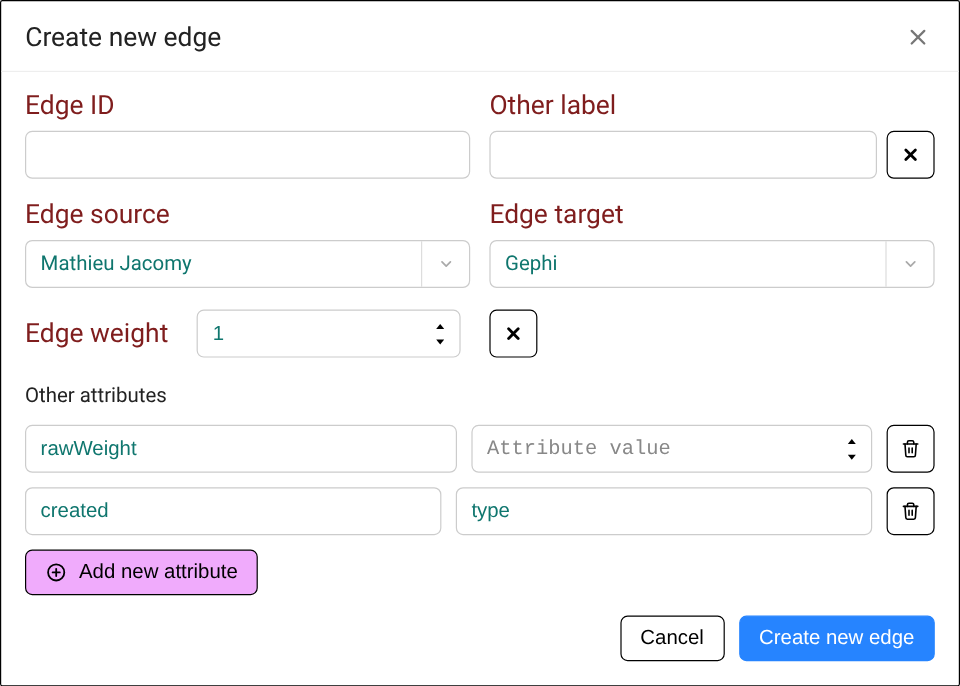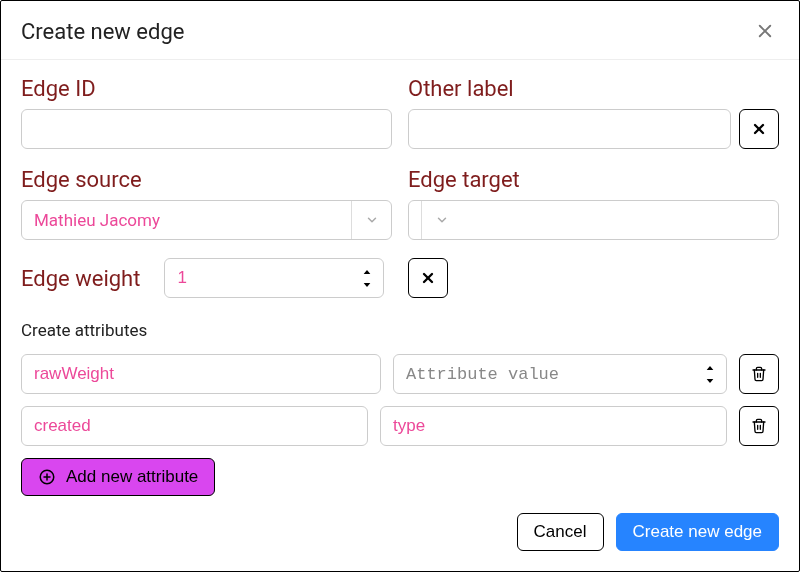--- a/index.html
+++ b/index.html
@@ -56,21 +56,21 @@
   .row { display: flex; gap: 16px; margin-bottom: 18px; align-items: flex-end; }
   .field { flex: 1; display: flex; flex-direction: column; gap: 8px; }
   .field-label { font-size: 22px; color: #7f1d1d; }
   .text-input, .select, .num-input {
     width: 100%;
     height: 40px;
     border: 1px solid #ccc;
     border-radius: 6px;
     padding: 0 12px;
     font-size: 17px;
-    color: #ec4899;
+    color: #0f766e;
     background: #fff;
   }
   .text-input::placeholder, .num-input::placeholder { color: #888; }
   .with-clear { display: flex; gap: 8px; align-items: stretch; }
   .with-clear .text-input, .with-clear .num-input { flex: 1; }
   .icon-btn {
     width: 40px;
     height: 40px;
     border: 1.5px solid #000;
     border-radius: 6px;
@@ -119,21 +119,21 @@
   .weight-row { display: flex; align-items: center; gap: 24px; margin-bottom: 22px; }
   .weight-row .field-label { margin: 0; }
   .weight-row .num-wrap { width: 220px; }
   .other-label { font-size: 17px; margin-bottom: 14px; }
   .attr-row { display: flex; gap: 12px; margin-bottom: 12px; align-items: center; }
   .attr-row .text-input, .attr-row .num-wrap { flex: 1; }
   .attr-row .num-wrap .num-input { width: 100%; font-family: Liberation Mono, monospace; }
   .add-attr-btn {
     border: 1.5px solid #000;
     border-radius: 6px;
-    background: #d946ef;
+    background: #f0abfc;
     padding: 8px 16px;
     font-size: 17px;
     display: inline-flex;
     align-items: center;
     gap: 10px;
     cursor: pointer;
   }
   .add-attr-btn svg { width: 18px; height: 18px; }
   .dialog-footer {
     display: flex;
@@ -198,20 +198,21 @@
           <span class="select-caret">
             <svg viewBox="0 0 24 24" fill="none" stroke="currentColor" stroke-width="2.5" stroke-linecap="round" stroke-linejoin="round">
                 <polyline points="6 9 12 15 18 9"></polyline>
               </svg>
           </span>
         </div>
       </div>
       <div class="field">
         <label class="field-label">Edge target</label>
         <div class="select">
+          <span class="select-value">Gephi</span>
           <span class="select-caret">
             <svg viewBox="0 0 24 24" fill="none" stroke="currentColor" stroke-width="2.5" stroke-linecap="round" stroke-linejoin="round">
                 <polyline points="6 9 12 15 18 9"></polyline>
               </svg>
           </span>
         </div>
       </div>
     </div>
 
     <div class="weight-row">
@@ -232,21 +233,21 @@
         </div>
       </div>
       <button class="icon-btn">
         <svg viewBox="0 0 24 24" fill="none" stroke="currentColor" stroke-width="3.5" stroke-linecap="round">
             <line x1="6" y1="6" x2="18" y2="18"></line>
             <line x1="18" y1="6" x2="6" y2="18"></line>
           </svg>
       </button>
     </div>
 
-    <div class="other-label">Create attributes</div>
+    <div class="other-label">Other attributes</div>
 
     <div class="attr-row">
       <input class="text-input" value="rawWeight" style="">
       <div class="num-wrap">
         <input class="num-input" placeholder="Attribute value" style="">
         <div class="stepper">
           <button class="stepper-btn">
               <svg viewBox="0 0 24 24" fill="currentColor">
                 <polygon points="12,7 4,17 20,17"></polygon>
               </svg>

